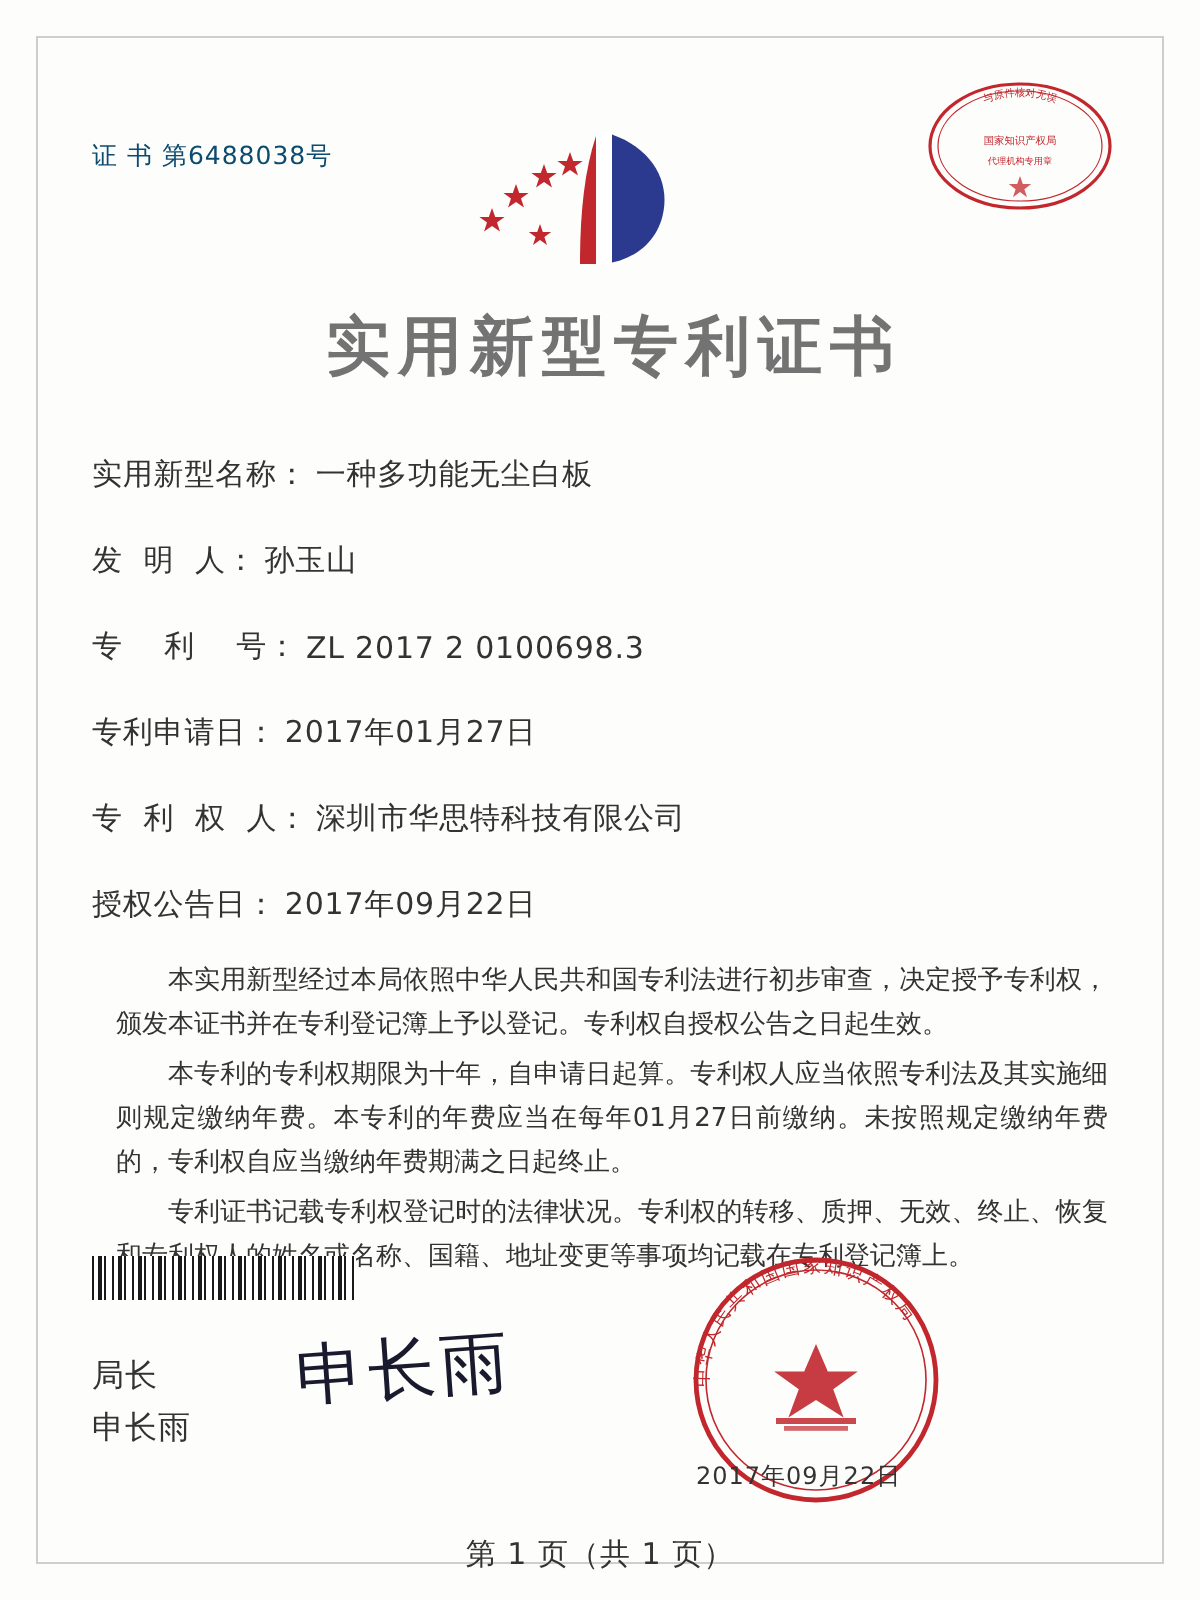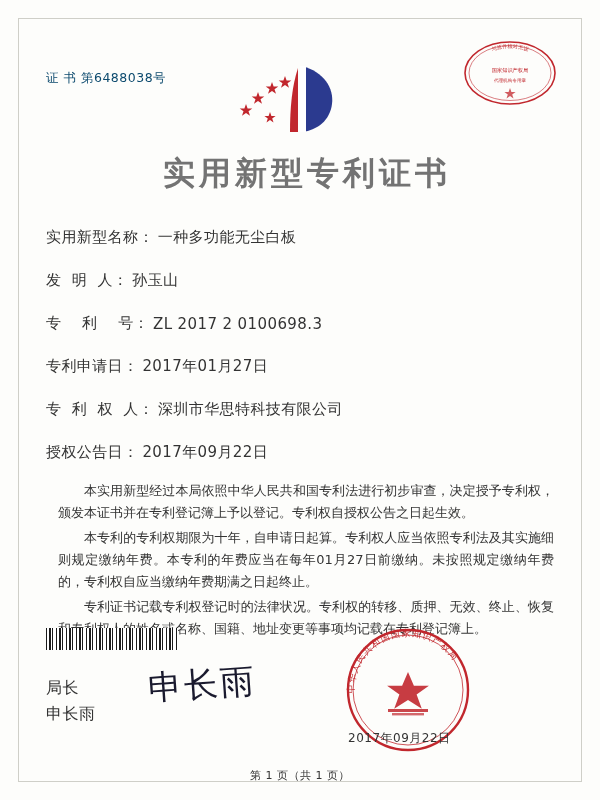--- a/index.html
+++ b/index.html
@@ -173,21 +173,21 @@
     white-space: nowrap;
   }
 
   
   .page-footer {
     position: absolute;
     left: 0;
     right: 0;
     top: 768px;
     text-align: center;
-    font-size: 11px;
+    font-size: 15px;
     color: #333;
     letter-spacing: 0.5px;
   }
 
   .seal-text {
     font-size: 5.2px;
     fill: #c1272d;
     font-family: "DejaVu Sans", sans-serif;
   }
   .seal-text-sm {

